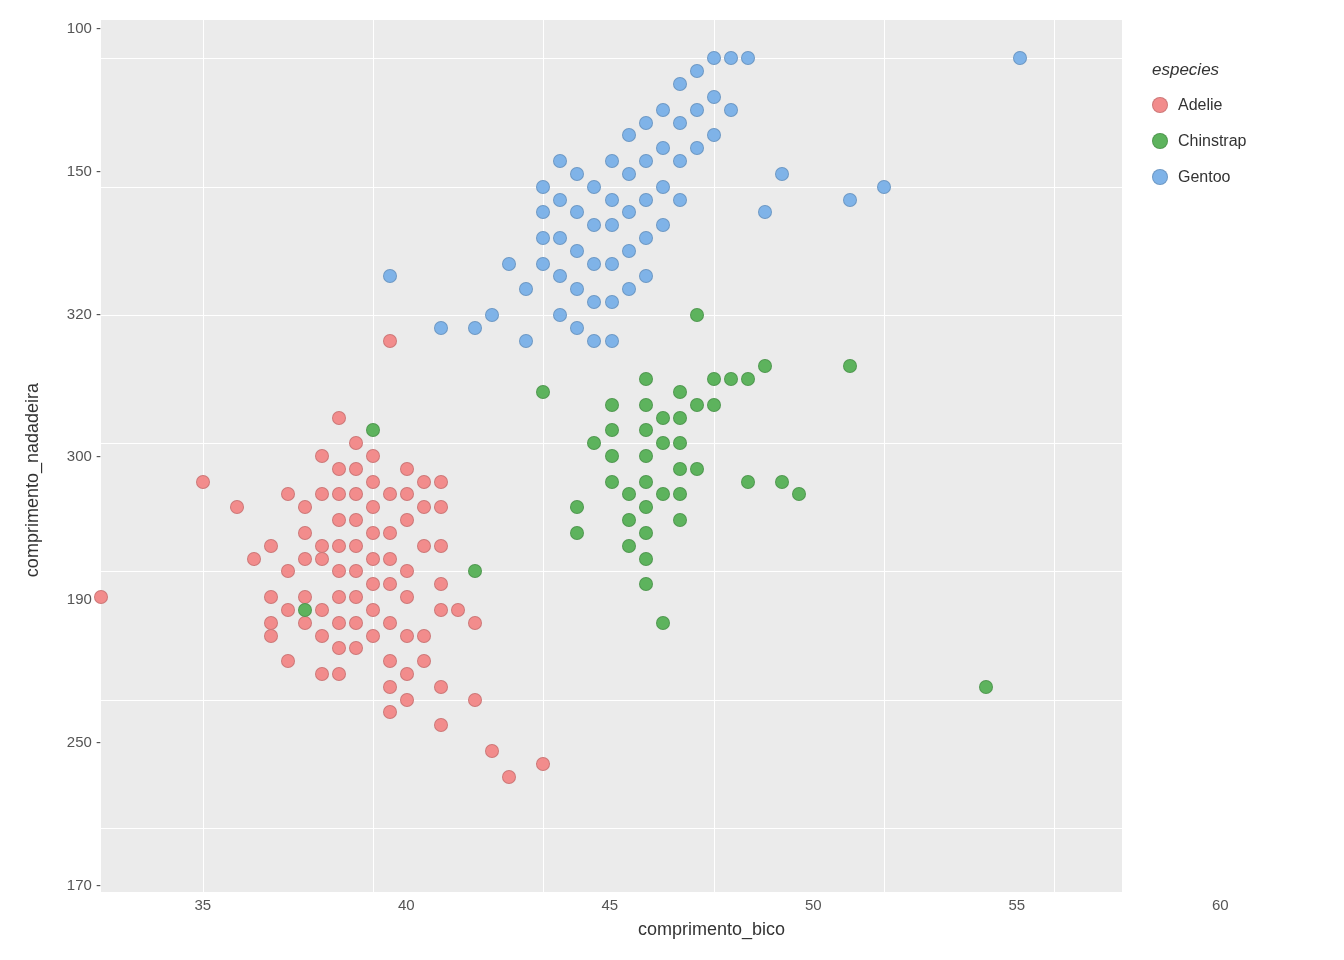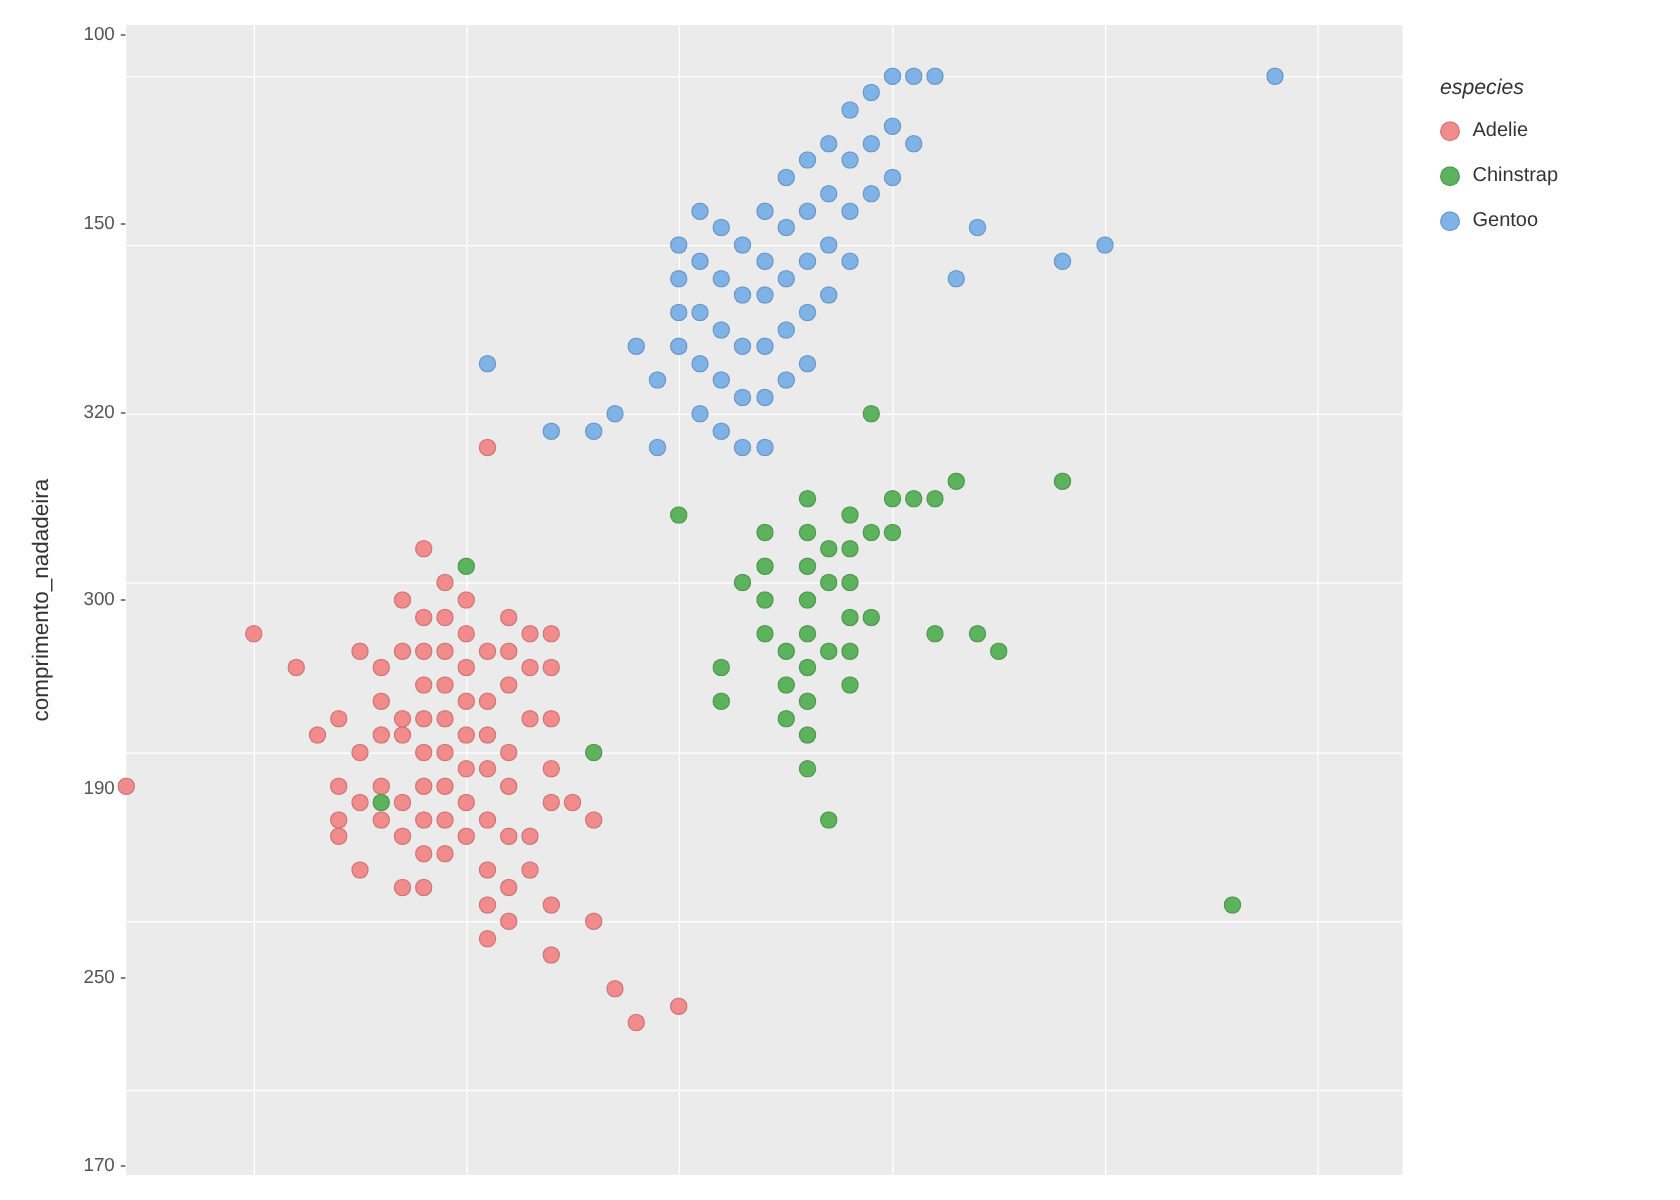--- a/index.html
+++ b/index.html
@@ -387,15 +387,24 @@
     <div class="legend-dot" style="background:#5DB35D"></div>
     <span class="legend-label">Chinstrap</span>
   </div>
               <div class="legend-item">
     <div class="legend-dot" style="background:#7FB3E8"></div>
     <span class="legend-label">Gentoo</span>
   </div>
             </div>
         </div>
       </div>
+      <div class="x-axis" id="x-axis">
+          <div class="x-tick">35</div>
+          <div class="x-tick">40</div>
+          <div class="x-tick">45</div>
+          <div class="x-tick">50</div>
+          <div class="x-tick">55</div>
+          <div class="x-tick">60</div>
+        </div>
+      <div class="x-label">comprimento_bico</div>
     </div>
   </div>
 </div>
 
 </body></html>

